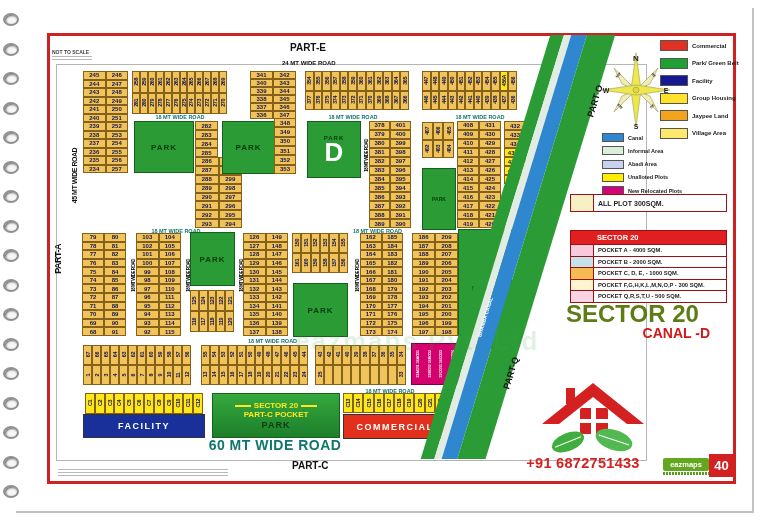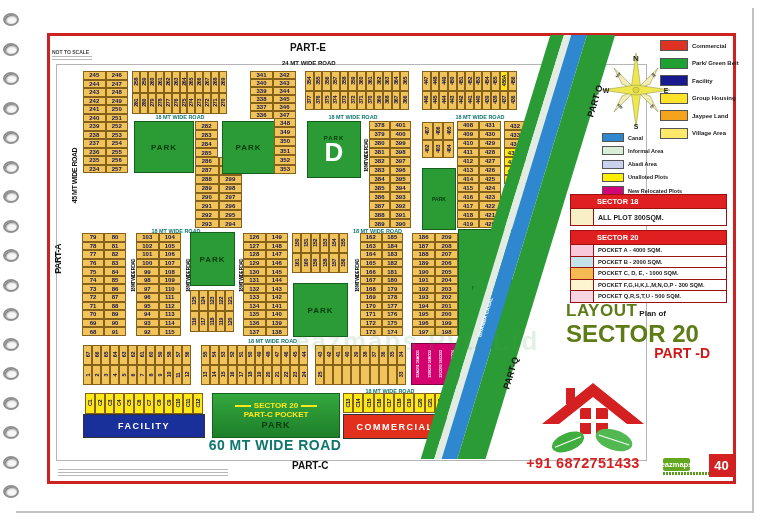--- a/index.html
+++ b/index.html
@@ -67,21 +67,21 @@
   #sec18 .srow{height:16px}  #sec18 .slb{font-size:7px}
   #sec20 .srow{height:10.5px} #sec20 .slb{font-size:5.8px}
   
   #titleblock{left:566px;top:301px;width:150px}
   .t1{font-size:17px;font-weight:900;color:#5d7c15;letter-spacing:0.5px}
   .t1b{font-size:8px;color:#222;font-weight:700;margin-left:2px}
   .t2{font-size:24px;font-weight:900;color:#5d7c15;line-height:1;margin-top:1px}
   .t3{font-size:14px;font-weight:900;color:#d01818;text-align:right;margin-right:6px;line-height:1.1}
   .phone{left:512px;top:455px;width:142px;text-align:center;font-size:14.5px;font-weight:900;
      color:#d42020;letter-spacing:0.3px}
-  .brand{left:663px;top:458px;width:27px;height:13px;background:#63a71f;border-radius:2px;
+  .brand{left:663px;top:458px;width:46px;height:13px;background:#63a71f;border-radius:2px;
      color:#fff;font-weight:800;font-size:7.5px;display:flex;align-items:center;justify-content:center}
   .brandsub{position:absolute;left:0;top:14px;width:46px;height:3px;
      background:repeating-linear-gradient(90deg,#5a9a20 0 2px,transparent 2px 3px)}
   .pagenum{left:709px;top:454px;width:25px;height:23px;background:#d42020;color:#fff;
      font-weight:800;font-size:13px;display:flex;align-items:center;justify-content:center}
   .watermark{left:295px;top:326px;font-size:26px;font-weight:800;color:rgba(70,160,80,0.15);
      letter-spacing:2px;pointer-events:none}
   .fineprint{background:repeating-linear-gradient(to bottom,#9a9a9a 0 1px,transparent 1px 3px);opacity:.7}
 </style>
 </head>
@@ -1422,21 +1422,20 @@
       <div class="lsw" style="background: rgb(255, 238, 0);"></div>
       <div class="llb">Unalloted Plots</div>
     </div>
     <div class="lrow">
       <div class="lsw" style="background: rgb(207, 6, 119);"></div>
       <div class="llb">New Relocated Plots</div>
     </div>
   </div>
 
 <div class="abs stable" id="sec18" style="left:570px;top:194px;width:155px">
-  <div class="shead">SECTOR 18</div>
   <div id="sec18rows">
       <div class="srow">
         <div class="ssw" style="background: rgb(247, 240, 196);"></div>
         <div class="slb">ALL PLOT  300SQM.</div>
       </div>
     </div>
 </div>
 <div class="abs stable" id="sec20" style="left:570px;top:230px;width:155px">
   <div class="shead">SECTOR 20</div>
   <div id="sec20rows">
@@ -1457,25 +1456,22 @@
         <div class="slb">POCKET  F,G,H,K,L,M,N,O,P  -  300 SQM.</div>
       </div>
       <div class="srow">
         <div class="ssw" style="background: rgb(249, 213, 227);"></div>
         <div class="slb">POCKET Q,R,S,T,U   -  500 SQM.</div>
       </div>
     </div>
 </div>
 
 <div class="abs" id="titleblock">
-  <div>
-    <span class="t1">LAYOUT</span><span class="t1b">Plan of</span>
-  </div>
   <div class="t2">SECTOR 20</div>
-  <div class="t3">PART -D</div>
+  <div class="t3">CANAL -D</div>
 </div>
 
 <svg class="abs" style="left:538px;top:378px" width="110" height="78" viewBox="0 0 110 78">
   <rect x="28" y="10" width="9" height="16" fill="#d42020"></rect>
   <polygon points="4,46 55,5 106,46 89,46 55,19 21,46" fill="#d42020"></polygon>
   <g>
     <rect x="42" y="30" width="28" height="26" rx="2" fill="#d42020"></rect>
     <rect x="53" y="30" width="5" height="26" fill="#fff"></rect>
     <rect x="42" y="41" width="28" height="4" fill="#fff"></rect>
   </g>

